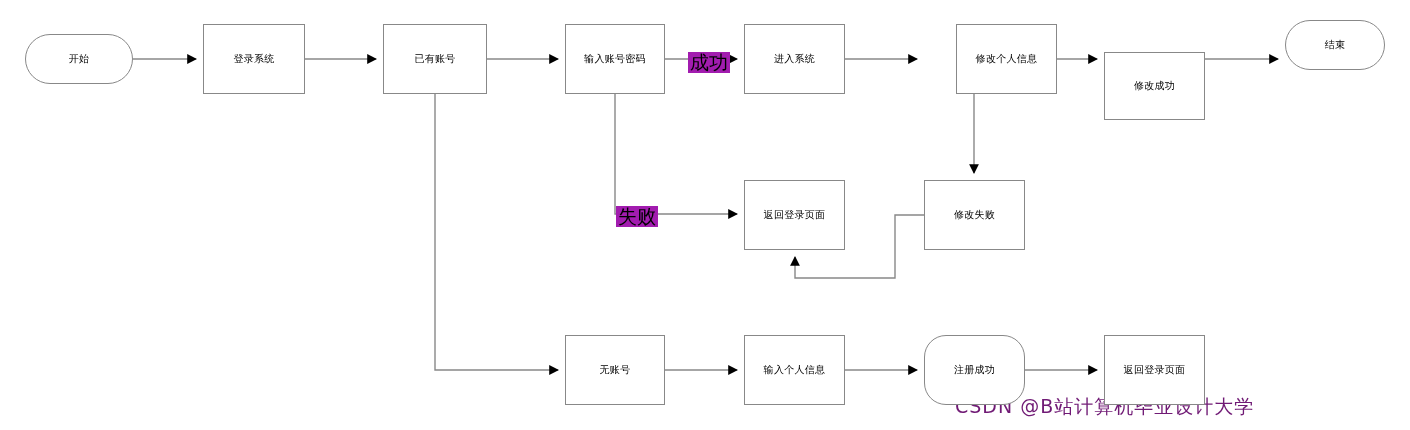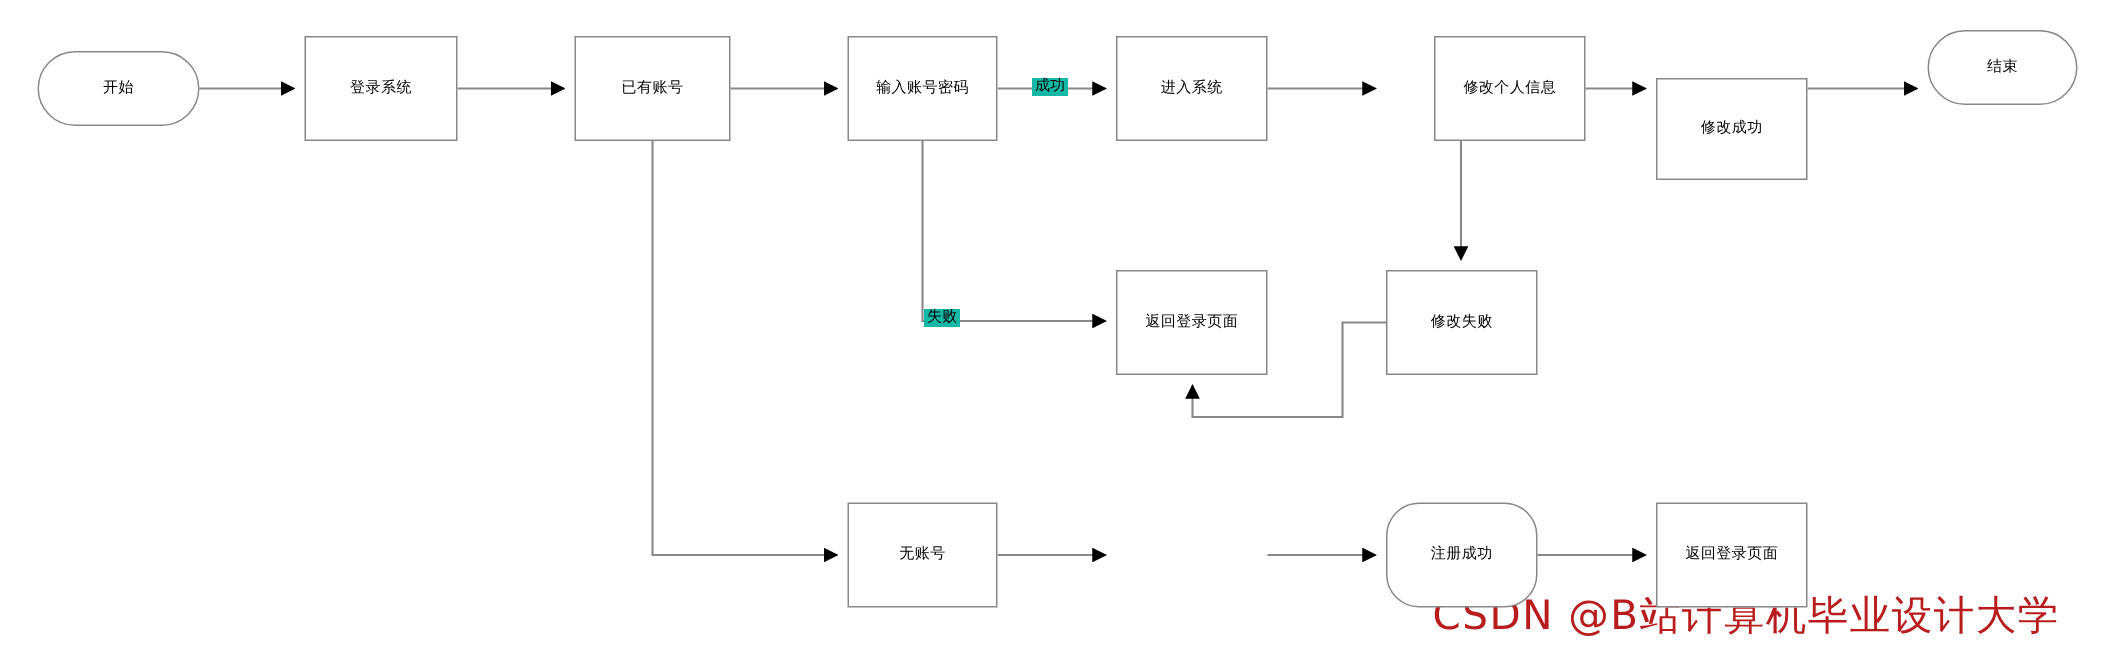--- a/index.html
+++ b/index.html
@@ -35,32 +35,32 @@
     line-height: 1;
     letter-spacing: 0.3px;
     white-space: nowrap;
     z-index: 2;
   }
   .node.terminator {
     border-radius: 26px;
   }
   .edge-label {
     position: absolute;
-    background: #14b8a6;
+    background: #a21caf;
     color: #000000;
-    font-size: 10px;
+    font-size: 19px;
     line-height: 1;
     padding: 1px 2px;
     white-space: nowrap;
     z-index: 3;
   }
   .watermark {
     position: absolute;
-    color: #b91c1c;
-    font-size: 27px;
+    color: #701a75;
+    font-size: 19px;
     line-height: 1;
     white-space: nowrap;
     z-index: 1;
     letter-spacing: 1px;
   }
 </style>
 </head>
 <body>
 
 <div id="canvas">
@@ -109,19 +109,20 @@
   <div class="node" style="left: 203px; top: 24px; width: 102px; height: 70px;">登录系统</div>
   <div class="node" style="left: 383px; top: 24px; width: 104px; height: 70px;">已有账号</div>
   <div class="node" style="left: 565px; top: 24px; width: 100px; height: 70px;">输入账号密码</div>
   <div class="node" style="left: 744px; top: 24px; width: 101px; height: 70px;">进入系统</div>
   <div class="node" style="left: 956px; top: 24px; width: 101px; height: 70px;">修改个人信息</div>
   <div class="node" style="left: 1104px; top: 24px; width: 101px; height: 68px; margin-top: 28px;">修改成功</div>
   <div class="node terminator" style="left: 1285px; top: 20px; width: 100px; height: 50px;">结束</div>
   <div class="node" style="left: 744px; top: 180px; width: 101px; height: 70px;">返回登录页面</div>
   <div class="node" style="left: 924px; top: 180px; width: 101px; height: 70px;">修改失败</div>
   <div class="node" style="left: 565px; top: 335px; width: 100px; height: 70px;">无账号</div>
+  <div class="node" style="left: 744px; top: 335px; width: 101px; height: 70px;">输入个人信息</div>
   <div class="node" style="left: 924px; top: 335px; width: 101px; height: 70px; border-radius: 22px;">注册成功</div>
   <div class="node" style="left: 1104px; top: 335px; width: 101px; height: 70px;">返回登录页面</div>
 
   <div class="edge-label" style="left: 688px; top: 52px;">成功</div>
   <div class="edge-label" style="left: 616px; top: 206px;">失败</div>
 
 </div>
 
 </body></html>

